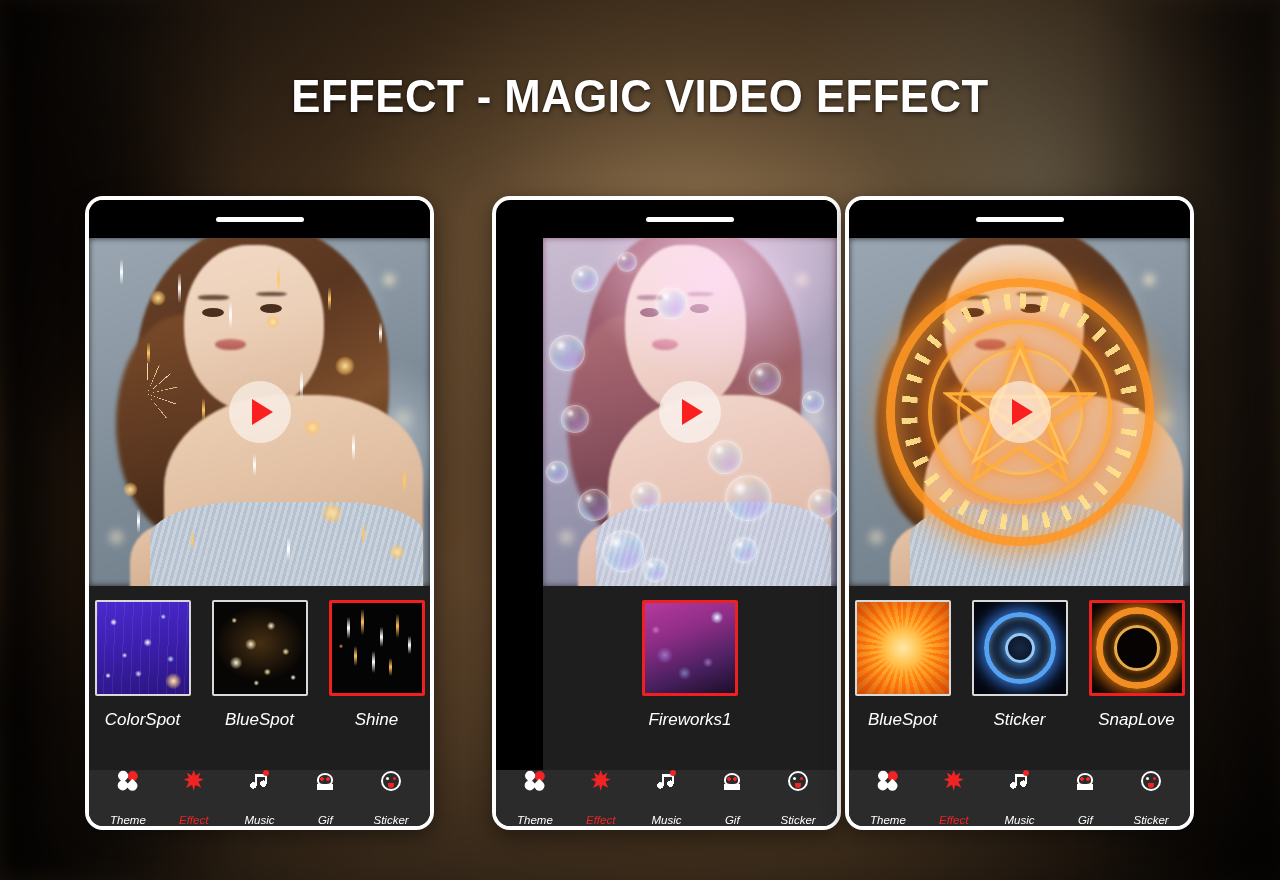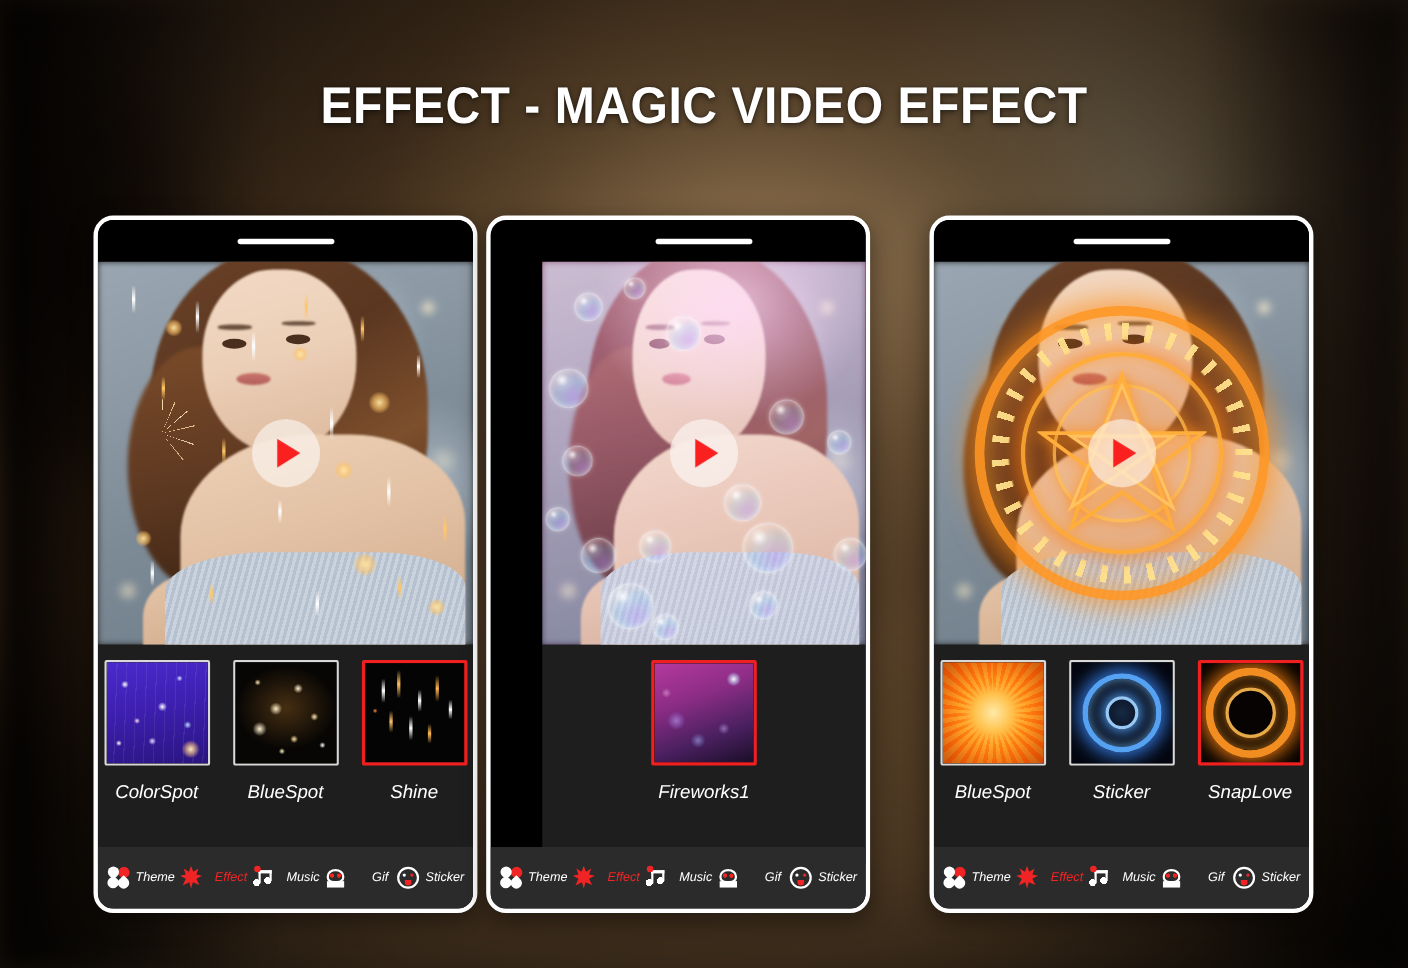--- a/index.html
+++ b/index.html
@@ -60,21 +60,21 @@
     position:absolute;top:0;width:349px;height:634px;
     border:4px solid #ffffff;
     border-radius:18px;
     background:#000;
     box-sizing:border-box;
     overflow:hidden;
     box-shadow:0 6px 22px rgba(0,0,0,.45);
     font-style:italic;
   }
   .phone.p1{left:85px;}
-  .phone.p2{left:442px;padding-left:47px;}
+  .phone.p2{left:492px;padding-left:47px;}
   .phone.p3{left:845px;}
 
   .bezel{height:38px;background:#000;display:flex;align-items:center;justify-content:center;}
   .speaker{width:88px;height:5px;border-radius:3px;background:#fff;}
 
   .screen{position:relative;height:348px;overflow:hidden;background:#2b2b2b;}
 
   
   .portrait{position:absolute;inset:0;}
   .pt-bg{
@@ -320,21 +320,21 @@
   .t-snaplove::before{content:"";position:absolute;left:50%;top:50%;width:40px;height:40px;transform:translate(-50%,-50%);
       border-radius:50%;border:3px solid rgba(255,190,80,.9);
       box-shadow:0 0 10px rgba(255,140,20,.8);z-index:2;}
 
   
   .nav{
     position:absolute;left:0;bottom:0;width:100%;height:56px;
     background:#2b2b2b;display:flex;align-items:center;justify-content:space-around;
     box-sizing:border-box;padding:0 6px;
   }
-  .nav-item{display:flex;flex-direction:row;align-items:center;gap:22px;width:62px;}
+  .nav-item{display:flex;flex-direction:column;align-items:center;gap:22px;width:62px;}
   .nav-ico{width:22px;height:22px;position:relative;}
   .nav-label{font-size:11.5px;color:#ffffff;}
   .nav-item.active .nav-label{color:#f02424;}
 
   
   .ic-theme span{position:absolute;width:9.5px;height:9.5px;border-radius:50% 50% 50% 0;background:#fff;}
   .ic-theme .q1{left:11px;top:1px;transform:rotate(45deg);background:#f02424;}
   .ic-theme .q2{left:1px;top:1px;transform:rotate(-45deg);}
   .ic-theme .q3{left:1px;top:11px;transform:rotate(-135deg);}
   .ic-theme .q4{left:11px;top:11px;transform:rotate(135deg);}

